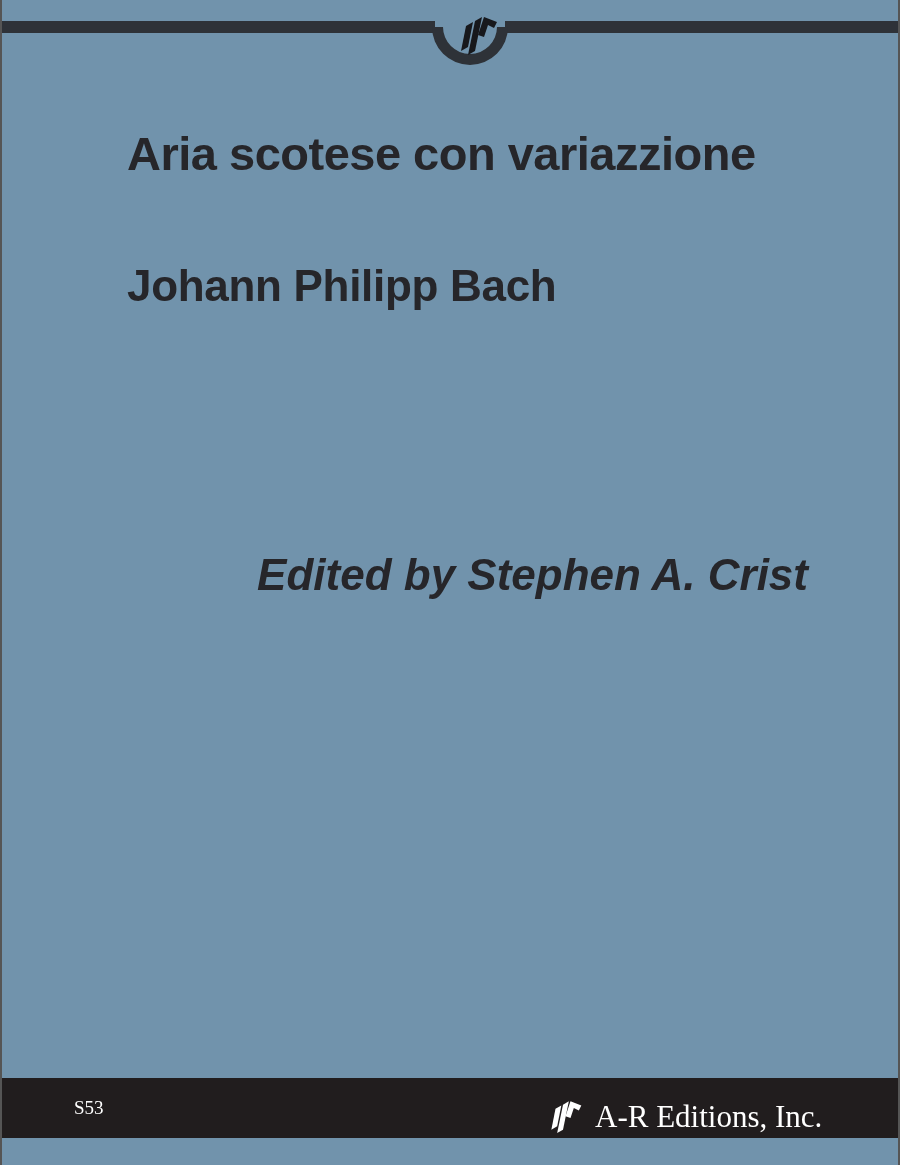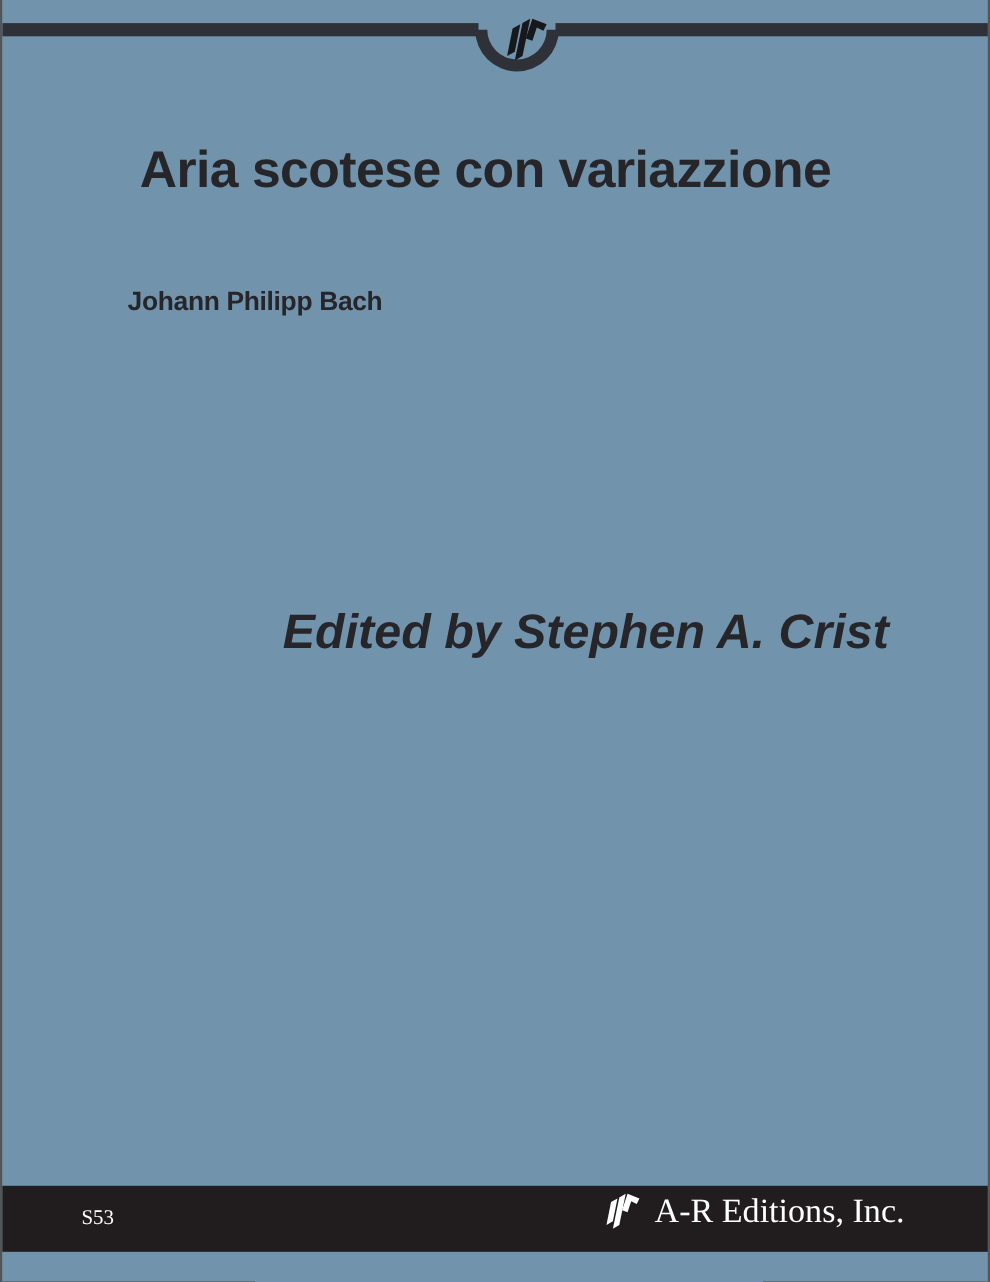--- a/index.html
+++ b/index.html
@@ -19,43 +19,43 @@
     font-family:"Liberation Sans", sans-serif;
     margin:0 auto;
   }
   .top-emblem{position:absolute;top:0;left:0;display:block;}
   .page-title{
     position:absolute;left:125px;top:128px;margin:0;
     font-size:47px;font-weight:bold;letter-spacing:-0.5px;
     color:var(--ink);line-height:1.1;white-space:nowrap;
   }
   .composer-name{
-    position:absolute;left:114px;top:262px;margin:0;
-    font-size:24px;font-weight:bold;letter-spacing:-0.3px;
+    position:absolute;left:125px;top:262px;margin:0;
+    font-size:44px;font-weight:bold;letter-spacing:-0.3px;
     color:var(--ink);line-height:1.1;white-space:nowrap;
   }
   .editor-credit{
     position:absolute;right:90px;top:551px;margin:0;
     font-size:44px;font-weight:bold;font-style:italic;
     color:var(--ink);line-height:1.1;white-space:nowrap;
   }
   .footer-bar{
     position:absolute;left:0;top:1078px;
     width:900px;height:60px;
     background:var(--footer);
     padding-left:36px;
   }
   .catalog-number{
     position:absolute;left:72px;top:0;height:60px;
     display:flex;align-items:center;
     font-family:"Liberation Serif", serif;
     font-size:19px;color:var(--light);
   }
   .publisher-logo{
-    position:absolute;left:545px;top:4px;
+    position:absolute;left:545px;top:20px;
     display:flex;align-items:flex-start;gap:11px;
   }
   .publisher-logo svg{display:block;}
   .publisher-name{
     font-family:"Liberation Serif", serif;
     font-size:31px;color:var(--light);
     line-height:1;margin-top:3px;white-space:nowrap;
   }
 </style>
 </head>

